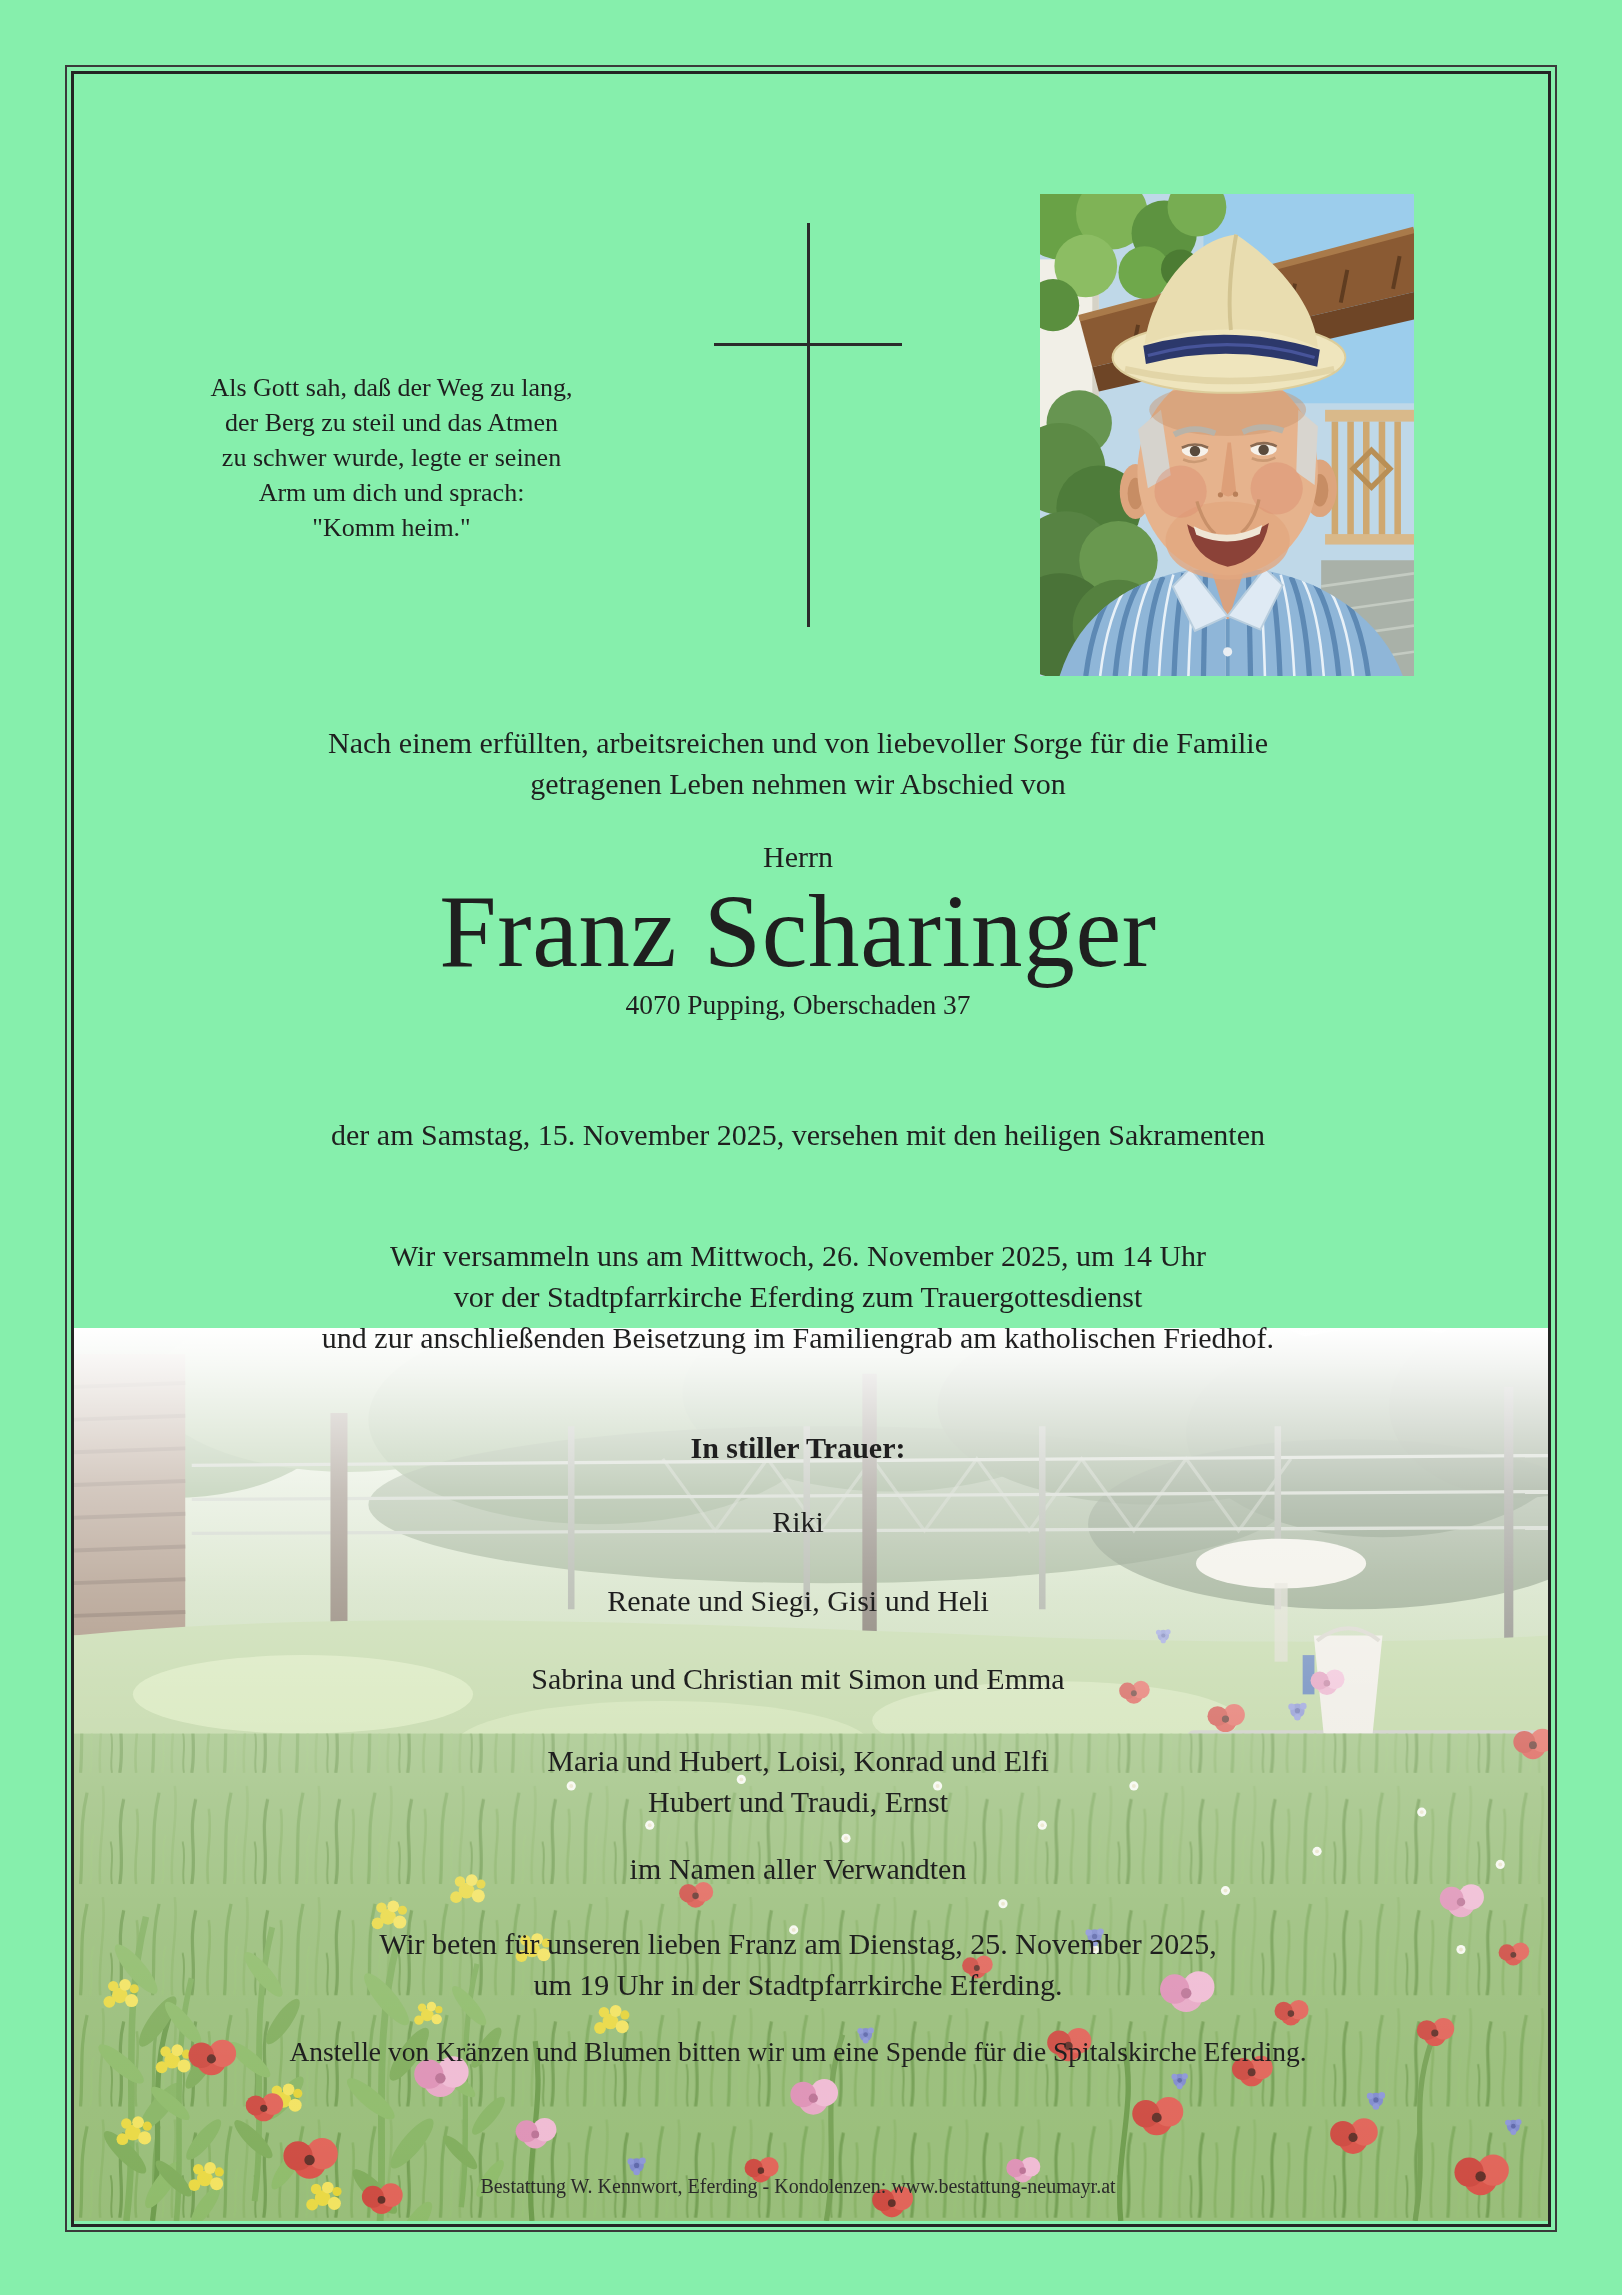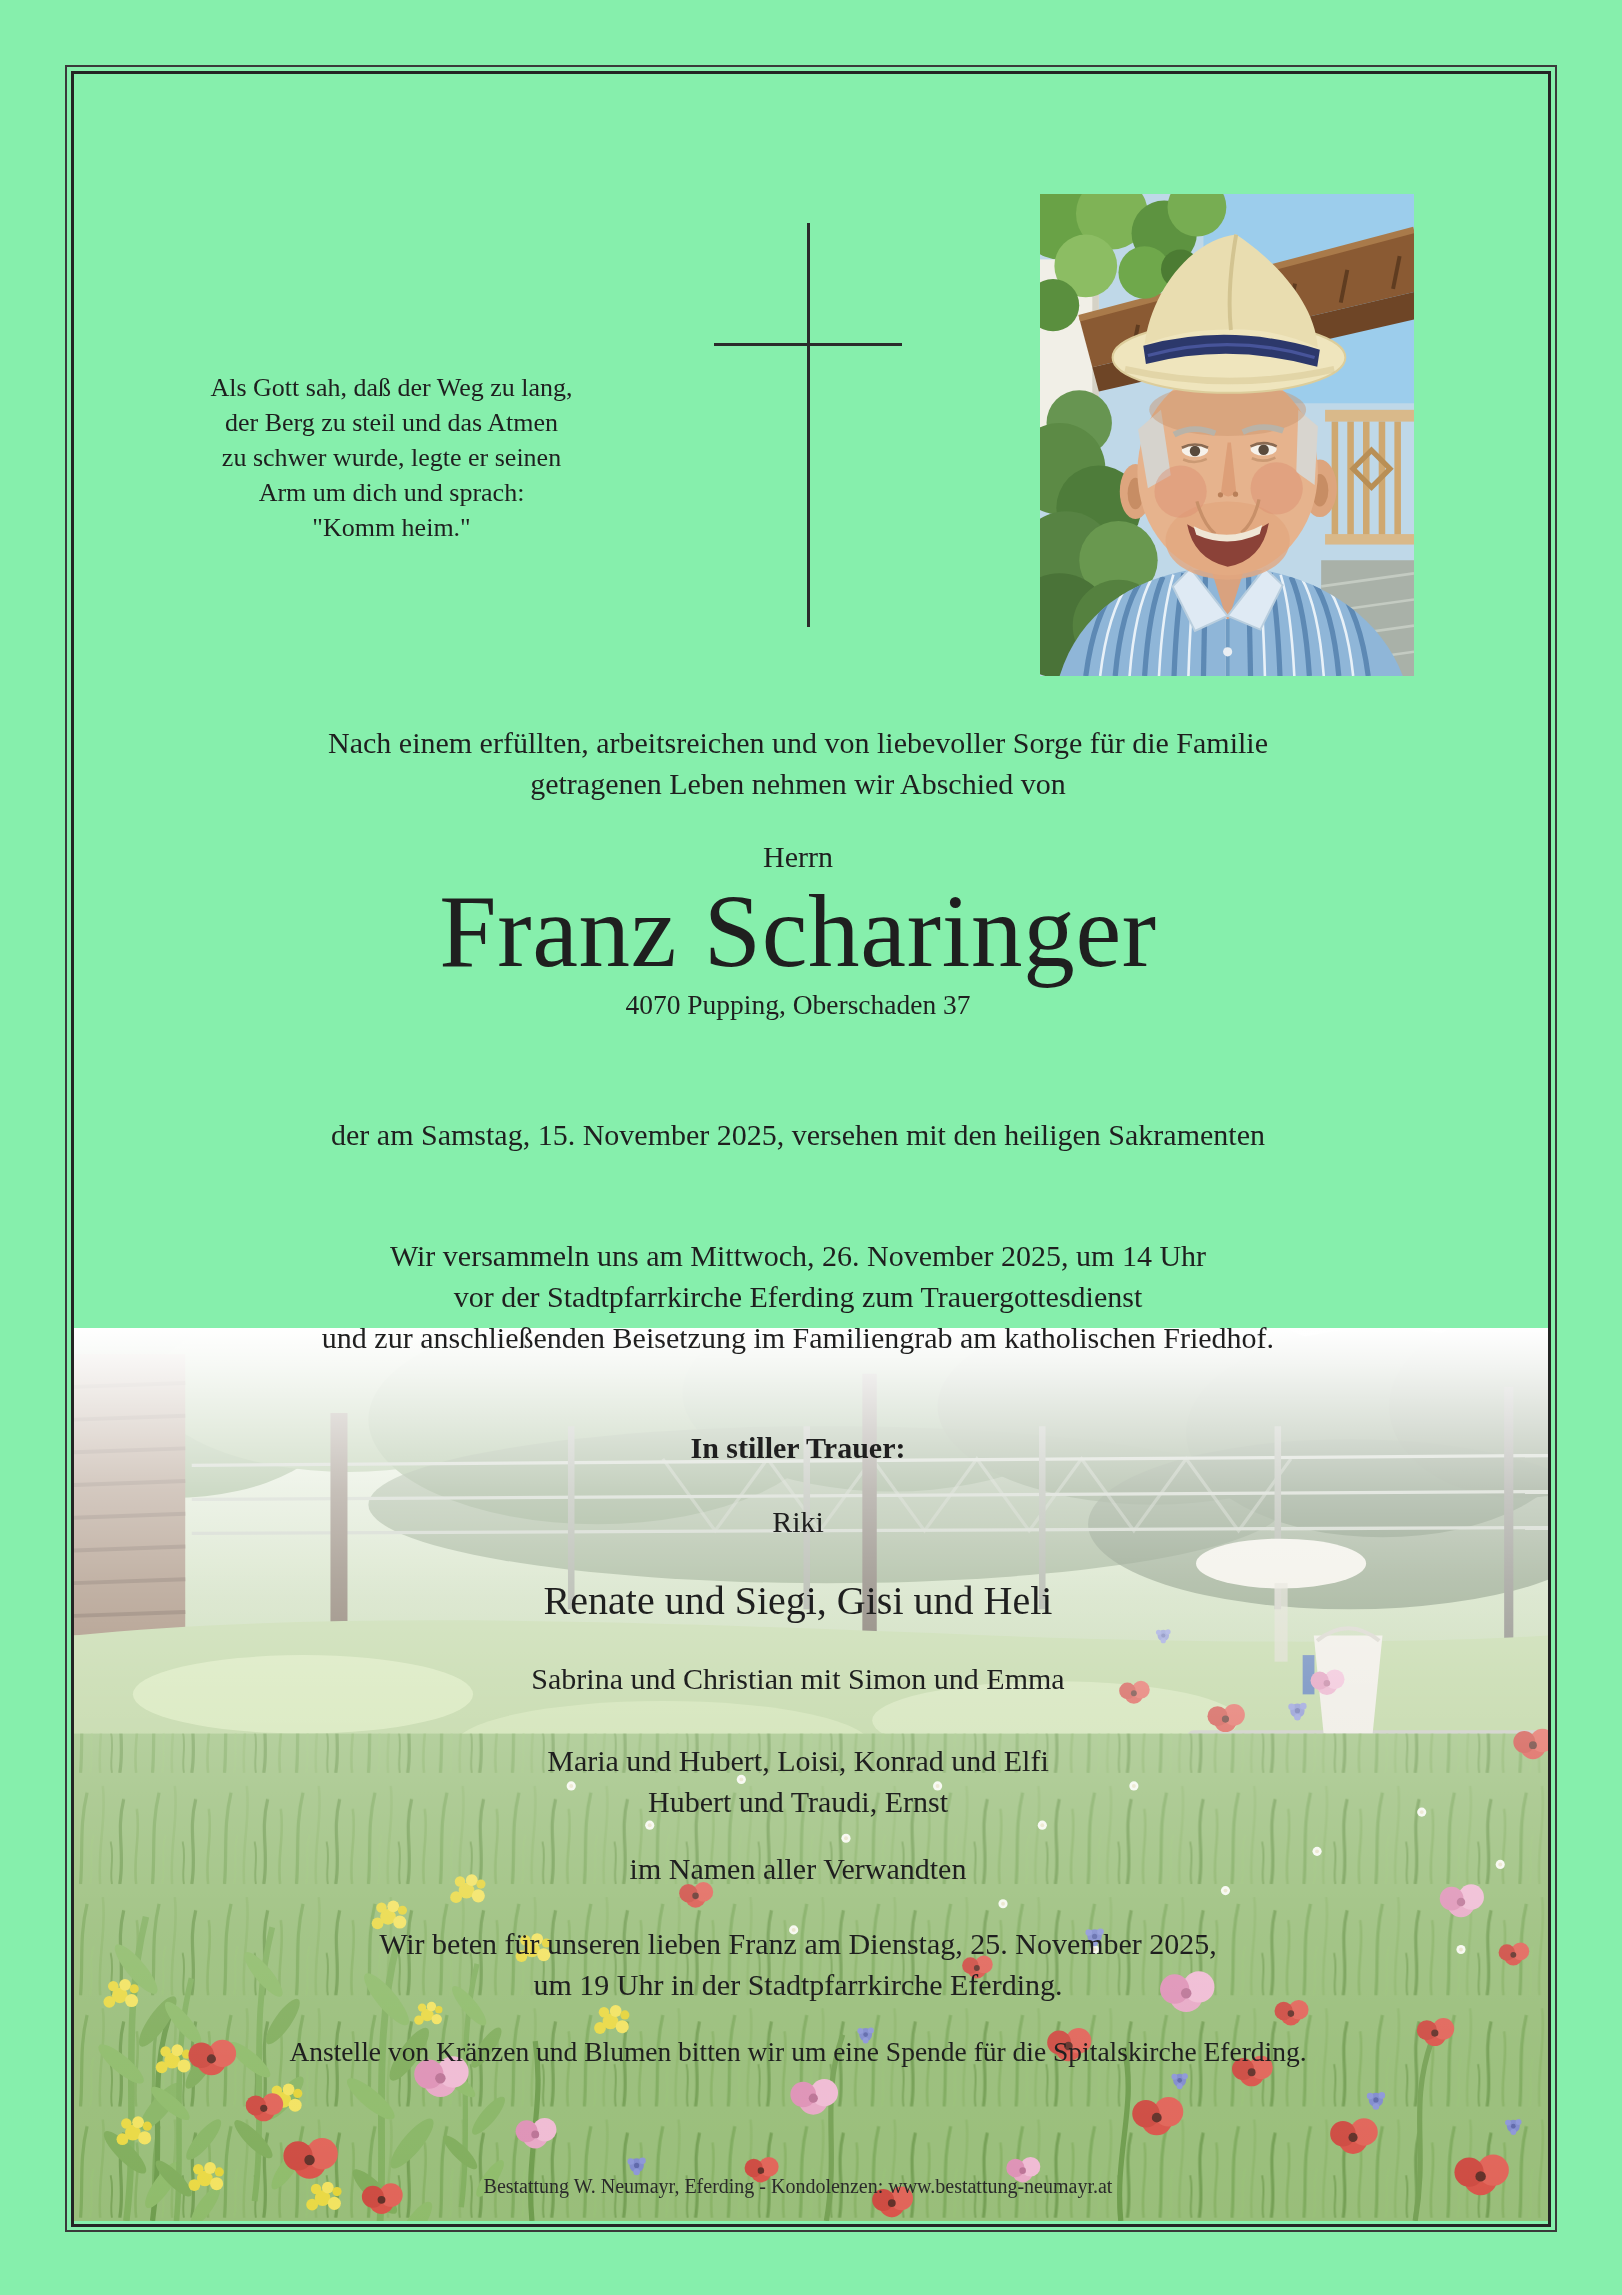--- a/index.html
+++ b/index.html
@@ -24,21 +24,21 @@
   .poem{position:absolute;left:156px;top:370px;width:471px;text-align:center;
         font-size:26px;line-height:35px;z-index:4;}
   .intro{top:722px;font-size:30px;line-height:41px;}
   .salutation{top:836px;font-size:30px;line-height:41px;}
   .deceased-name{top:876px;font-size:103px;line-height:111px;letter-spacing:0.7px;}
   .address{top:984px;font-size:27.5px;line-height:41px;}
   .death{top:1114px;font-size:30px;line-height:41px;}
   .funeral{top:1235px;font-size:30px;line-height:41px;}
   .stiller{top:1427px;font-size:30px;line-height:41px;font-weight:bold;}
   .riki{top:1501px;font-size:30px;line-height:41px;}
-  .renate{top:1580px;font-size:40px;line-height:41px;}
+  .renate{top:1580px;font-size:30px;line-height:41px;}
   .sabrina{top:1658px;font-size:30px;line-height:41px;}
   .maria{top:1740px;font-size:30px;line-height:41px;}
   .namen{top:1848px;font-size:30px;line-height:41px;}
   .beten{top:1923px;font-size:30px;line-height:41px;}
   .donation{top:2033px;font-size:27.5px;line-height:37px;}
   .credit{top:2175px;font-size:20px;line-height:23.6px;color:#2a2a2a;}
 </style>
 </head>
 <body>
 
@@ -482,18 +482,18 @@
 
   <div class="tblock beten">
     <div>Wir beten für unseren lieben Franz am Dienstag, 25. November 2025,</div>
     <div>um 19 Uhr in der Stadtpfarrkirche Eferding.</div>
   </div>
 
   <div class="tblock donation">
     <div>Anstelle von Kränzen und Blumen bitten wir um eine Spende für die Spitalskirche Eferding.</div>
   </div>
 
-  <div class="tblock credit">Bestattung W. Neumayr, Eferding - Kondolenzen: www.bestattung-neumayr.at</div>
+  <div class="tblock credit">Bestattung W. Kennwort, Eferding - Kondolenzen: www.bestattung-neumayr.at</div>
 
   <div class="frame frame-outer"></div>
   <div class="frame frame-inner"></div>
 </div>
 
 
 </body></html>

